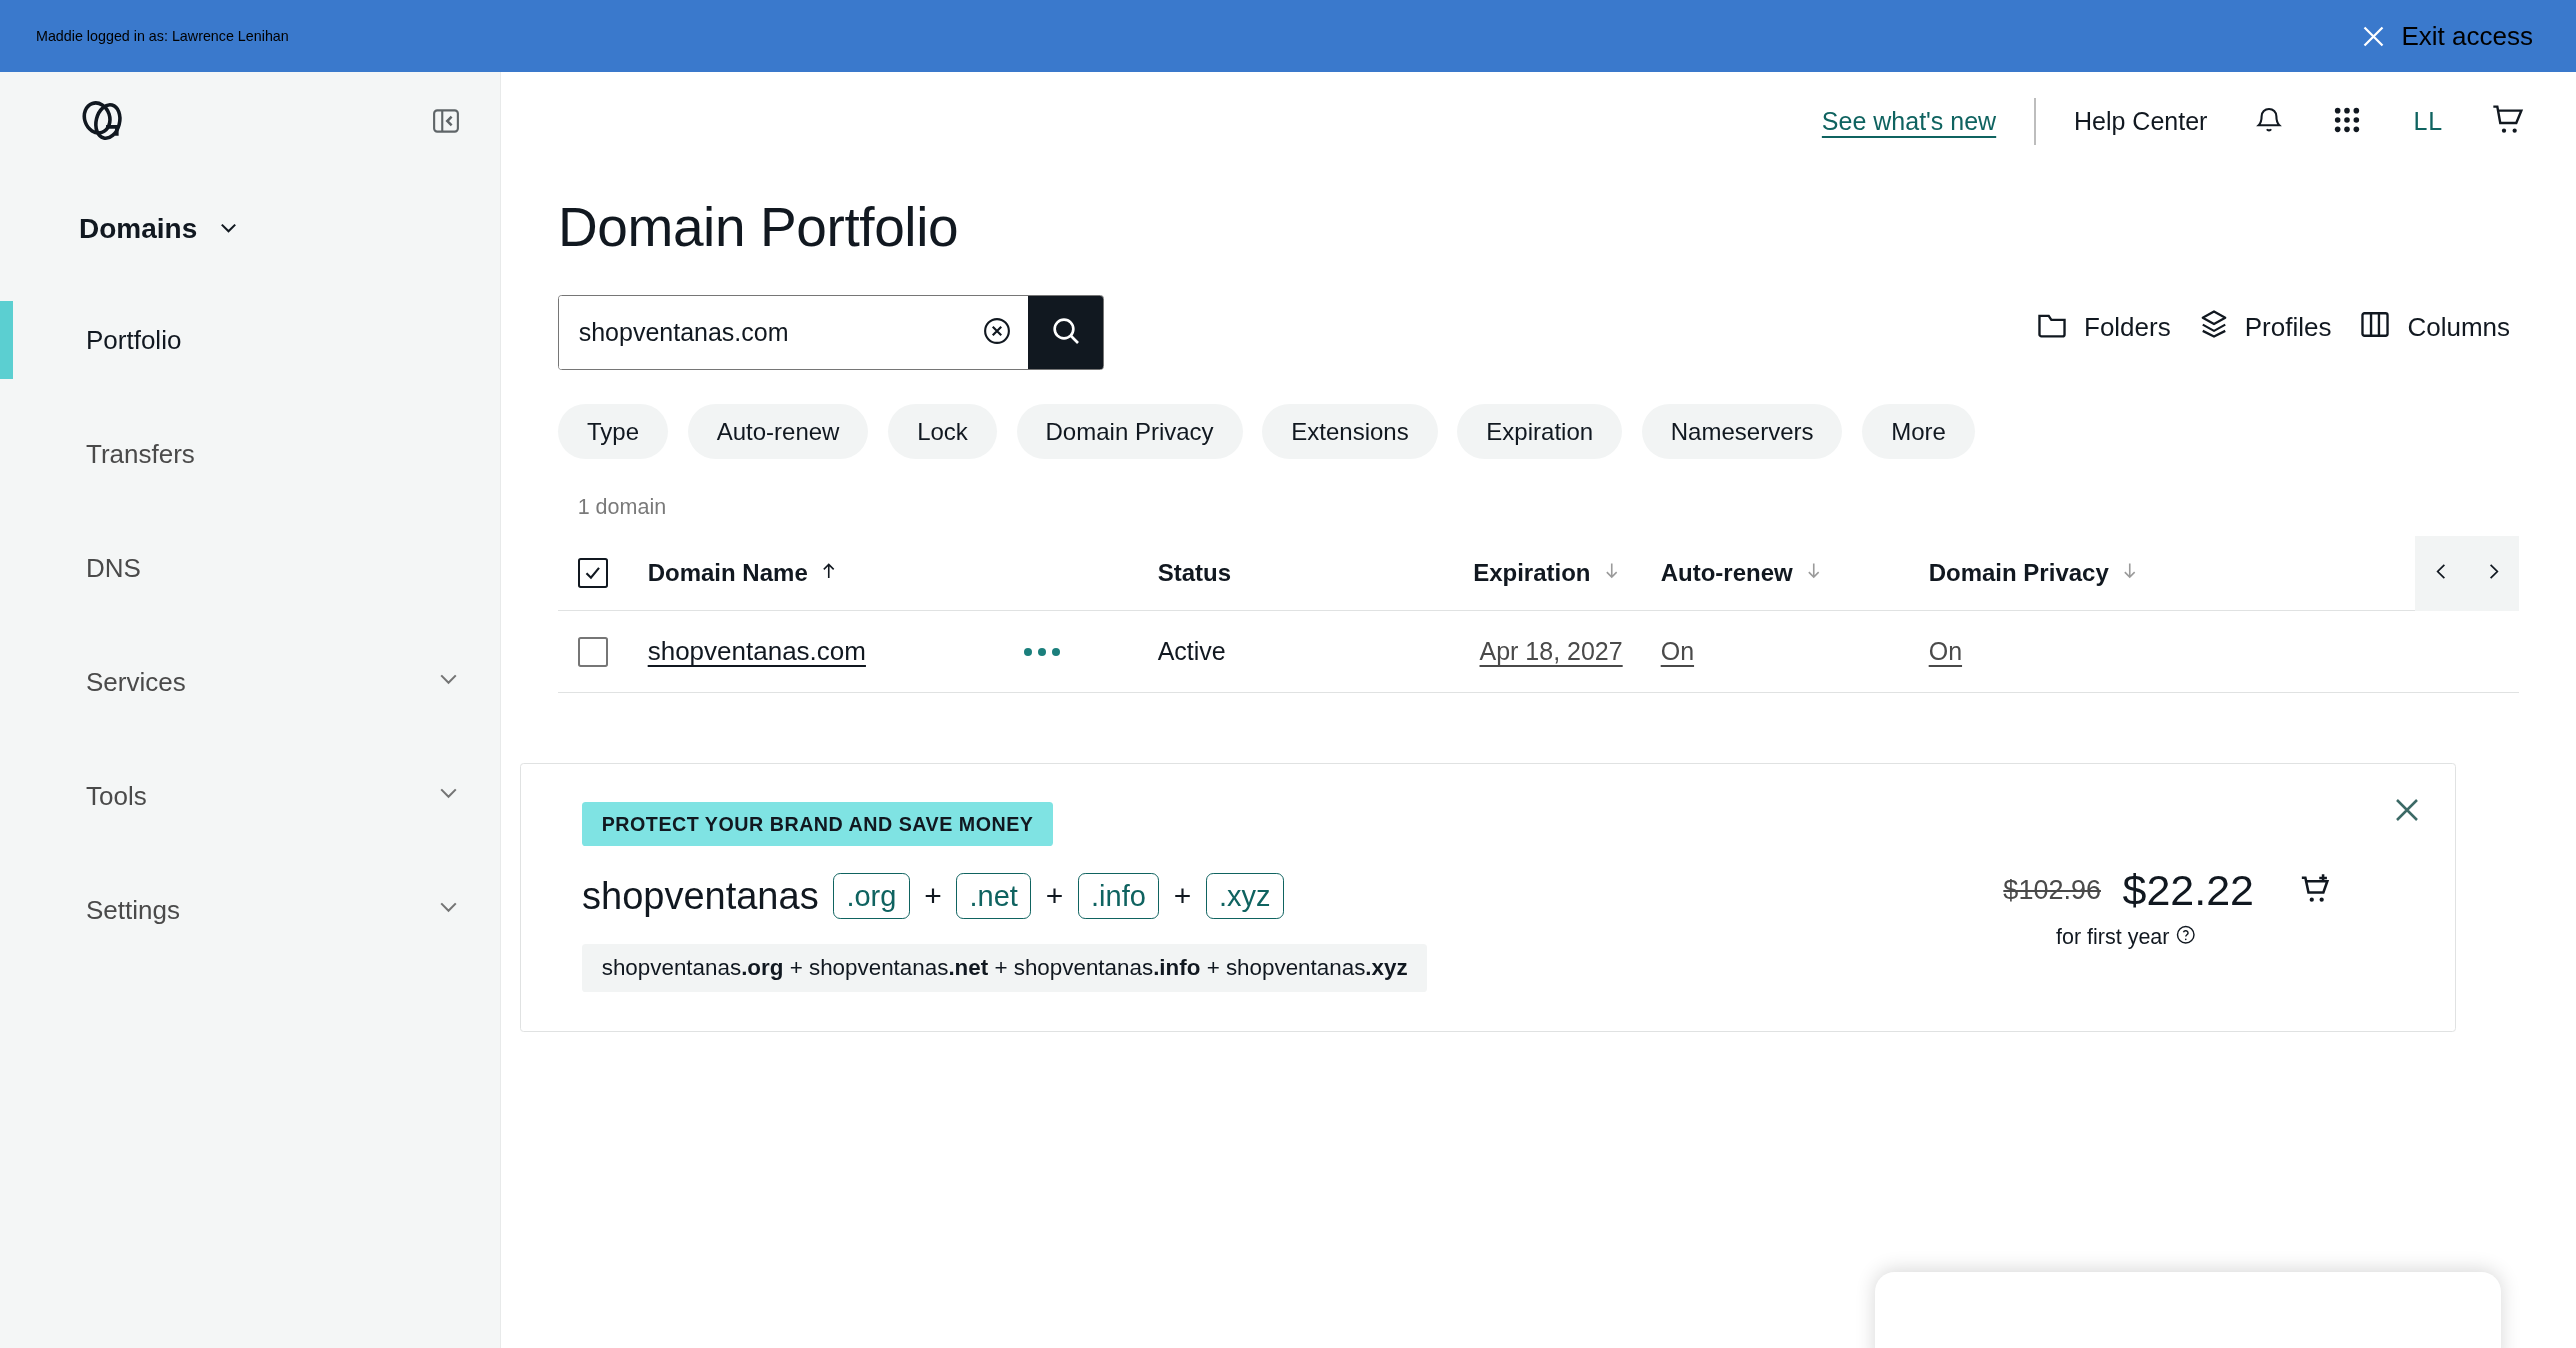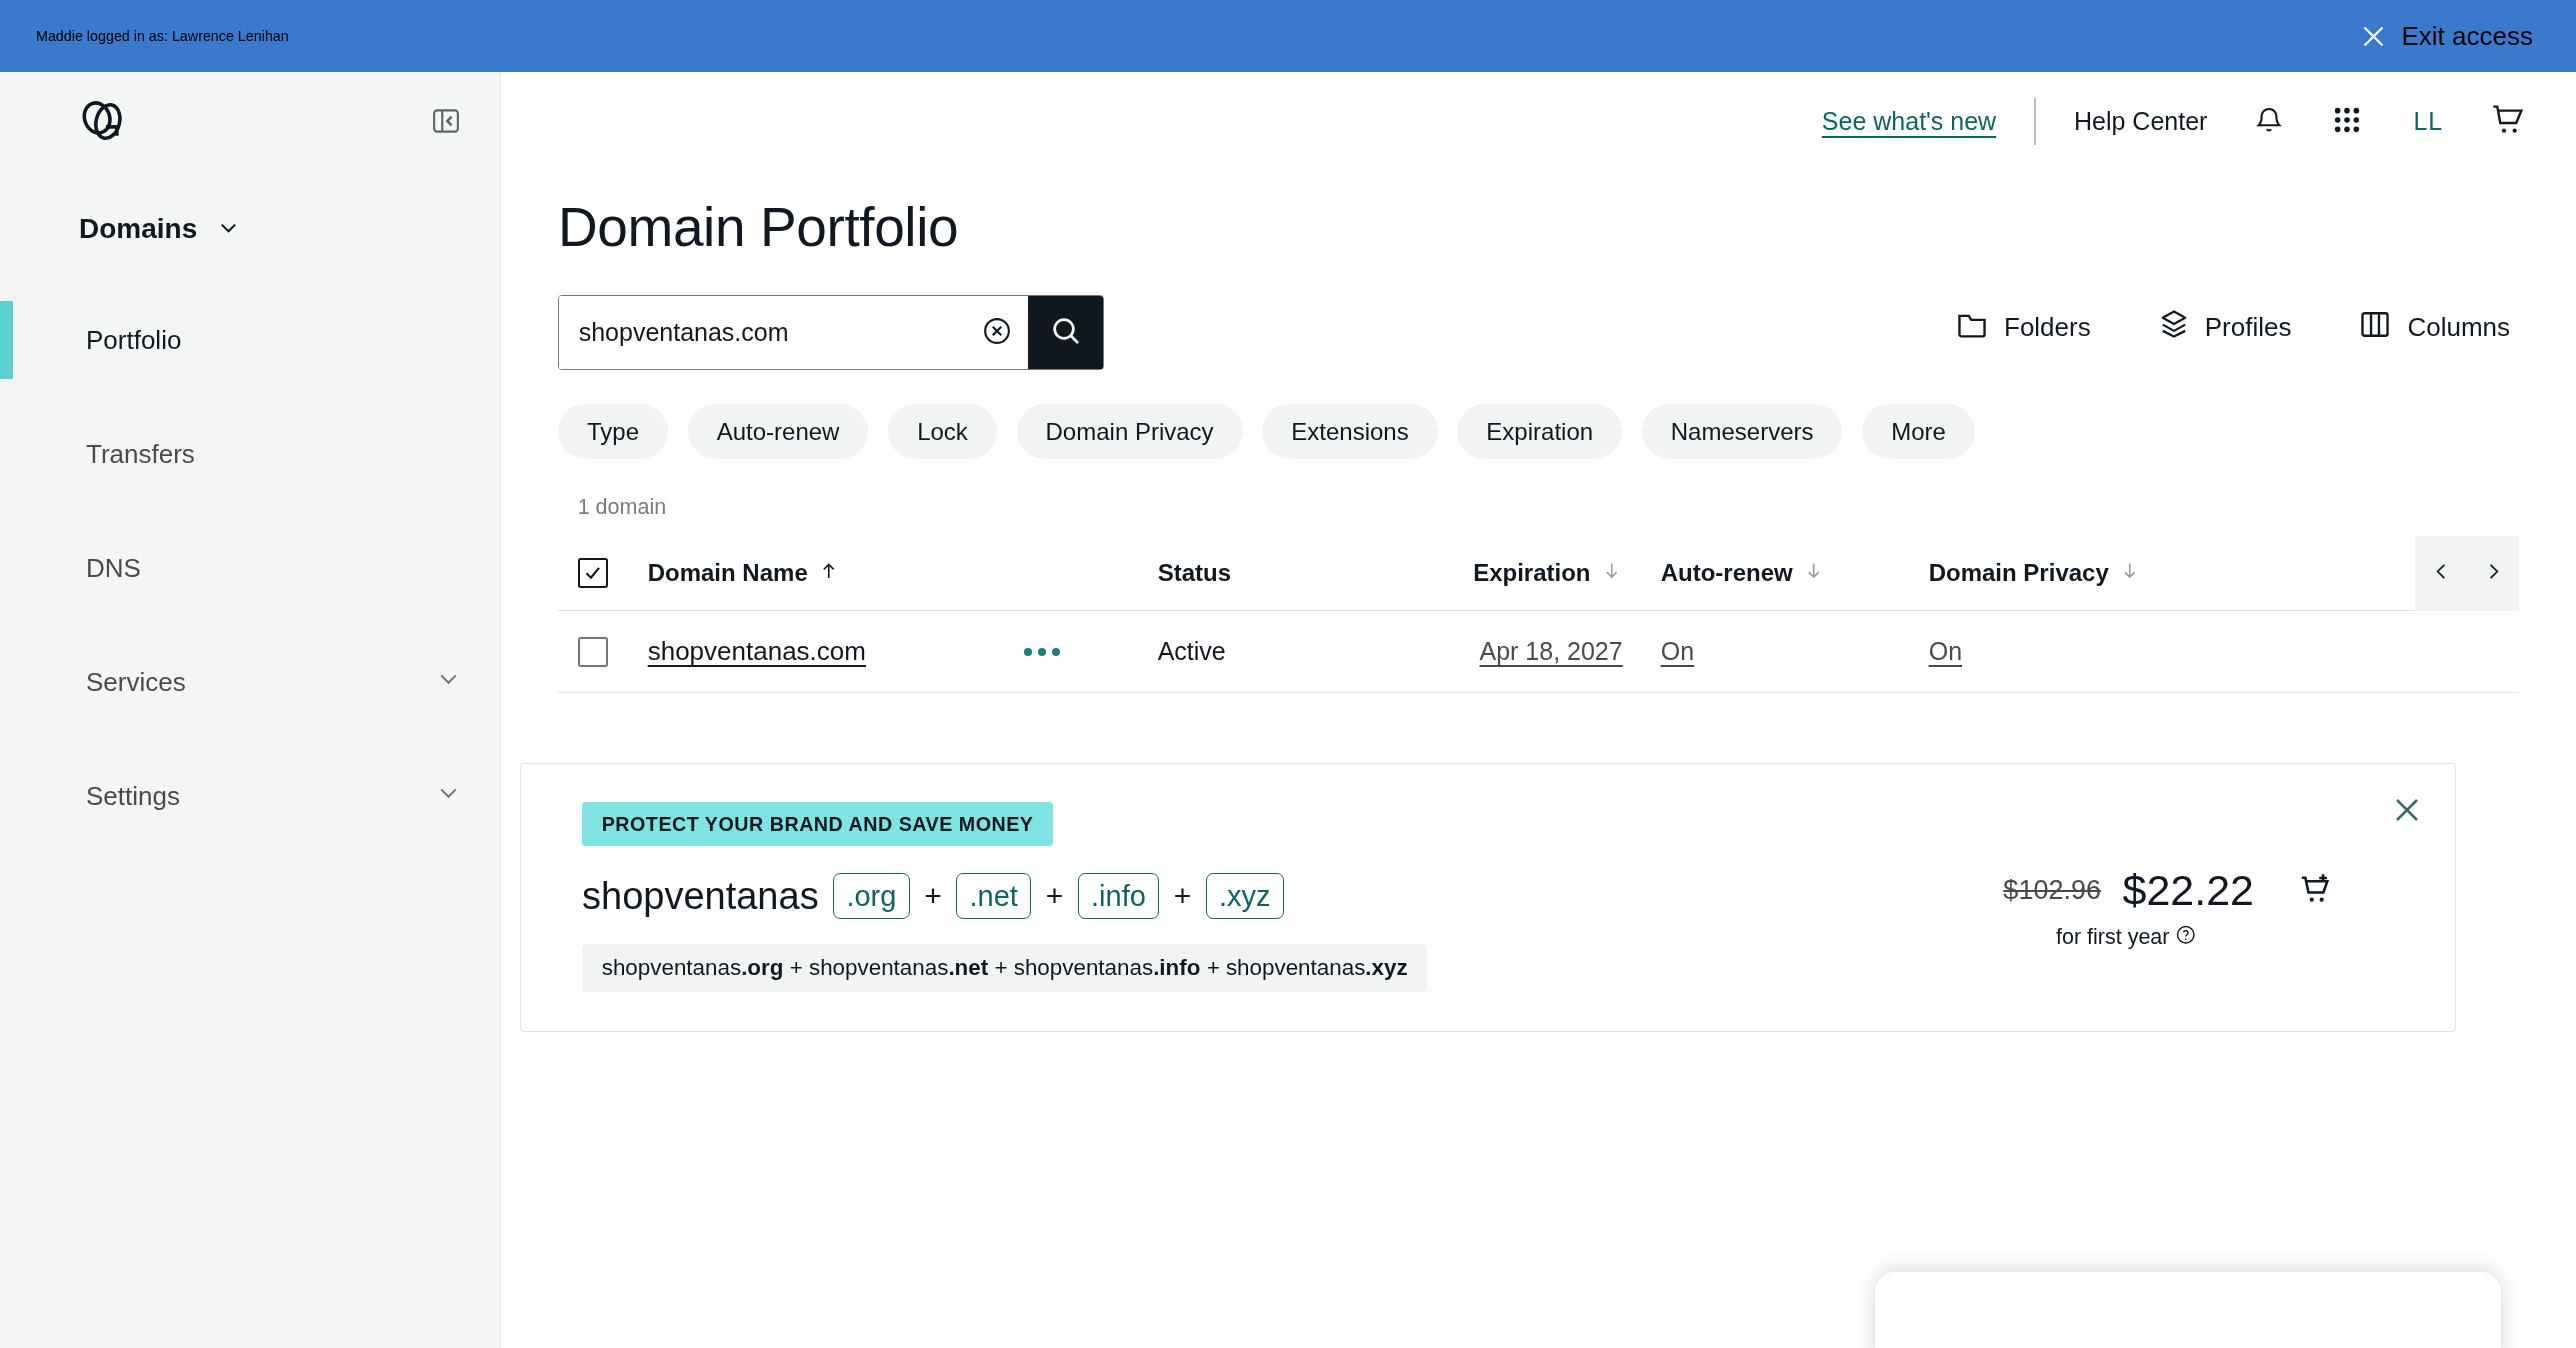--- a/index.html
+++ b/index.html
@@ -97,21 +97,21 @@
   }
   .sb-clear {
     width: 63px; display: flex; align-items: center; justify-content: center;
     cursor: pointer;
   }
   .sb-submit {
     width: 75px; background: #111820; display: flex;
     align-items: center; justify-content: center; cursor: pointer;
   }
 
-  .viewtools { display: flex; align-items: center; gap: 68px; padding-top: 14.3px; padding-right: 9px; }
+  .viewtools { display: flex; align-items: center; gap: 28px; padding-top: 14.3px; padding-right: 9px; }
   .vt-btn { display: flex; align-items: center; gap: 16px; cursor: pointer; font-size: 26px; color: #111820; }
 
   .chips { display: flex; gap: 19.7px; margin-top: 34px; }
   .chip {
     background: #F2F4F4; border-radius: 36px;
     padding: 0 29px; height: 55px;
     display: flex; align-items: center;
     font-size: 24px; color: #111820; cursor: pointer; white-space: nowrap;
   }
 
@@ -271,20 +271,28 @@
         <span>Portfolio</span>
       </div>
       <div class="sb-item">
         <span>Transfers</span>
       </div>
       <div class="sb-item">
         <span>DNS</span>
       </div>
       <div class="sb-item">
         <span>Services</span>
+        <span class="chev">
+          <svg width="25" height="25" viewBox="0 0 24 24" fill="none" stroke="#4A4A4A" stroke-width="2">
+              <path d="M5 9 L12 16 L19 9"></path>
+            </svg>
+        </span>
+      </div>
+      <div class="sb-item">
+        <span>Tools</span>
         <span class="chev">
           <svg width="25" height="25" viewBox="0 0 24 24" fill="none" stroke="#4A4A4A" stroke-width="2">
               <path d="M5 9 L12 16 L19 9"></path>
             </svg>
         </span>
       </div>
       <div class="sb-item">
         <span>Settings</span>
         <span class="chev">
           <svg width="25" height="25" viewBox="0 0 24 24" fill="none" stroke="#4A4A4A" stroke-width="2">

